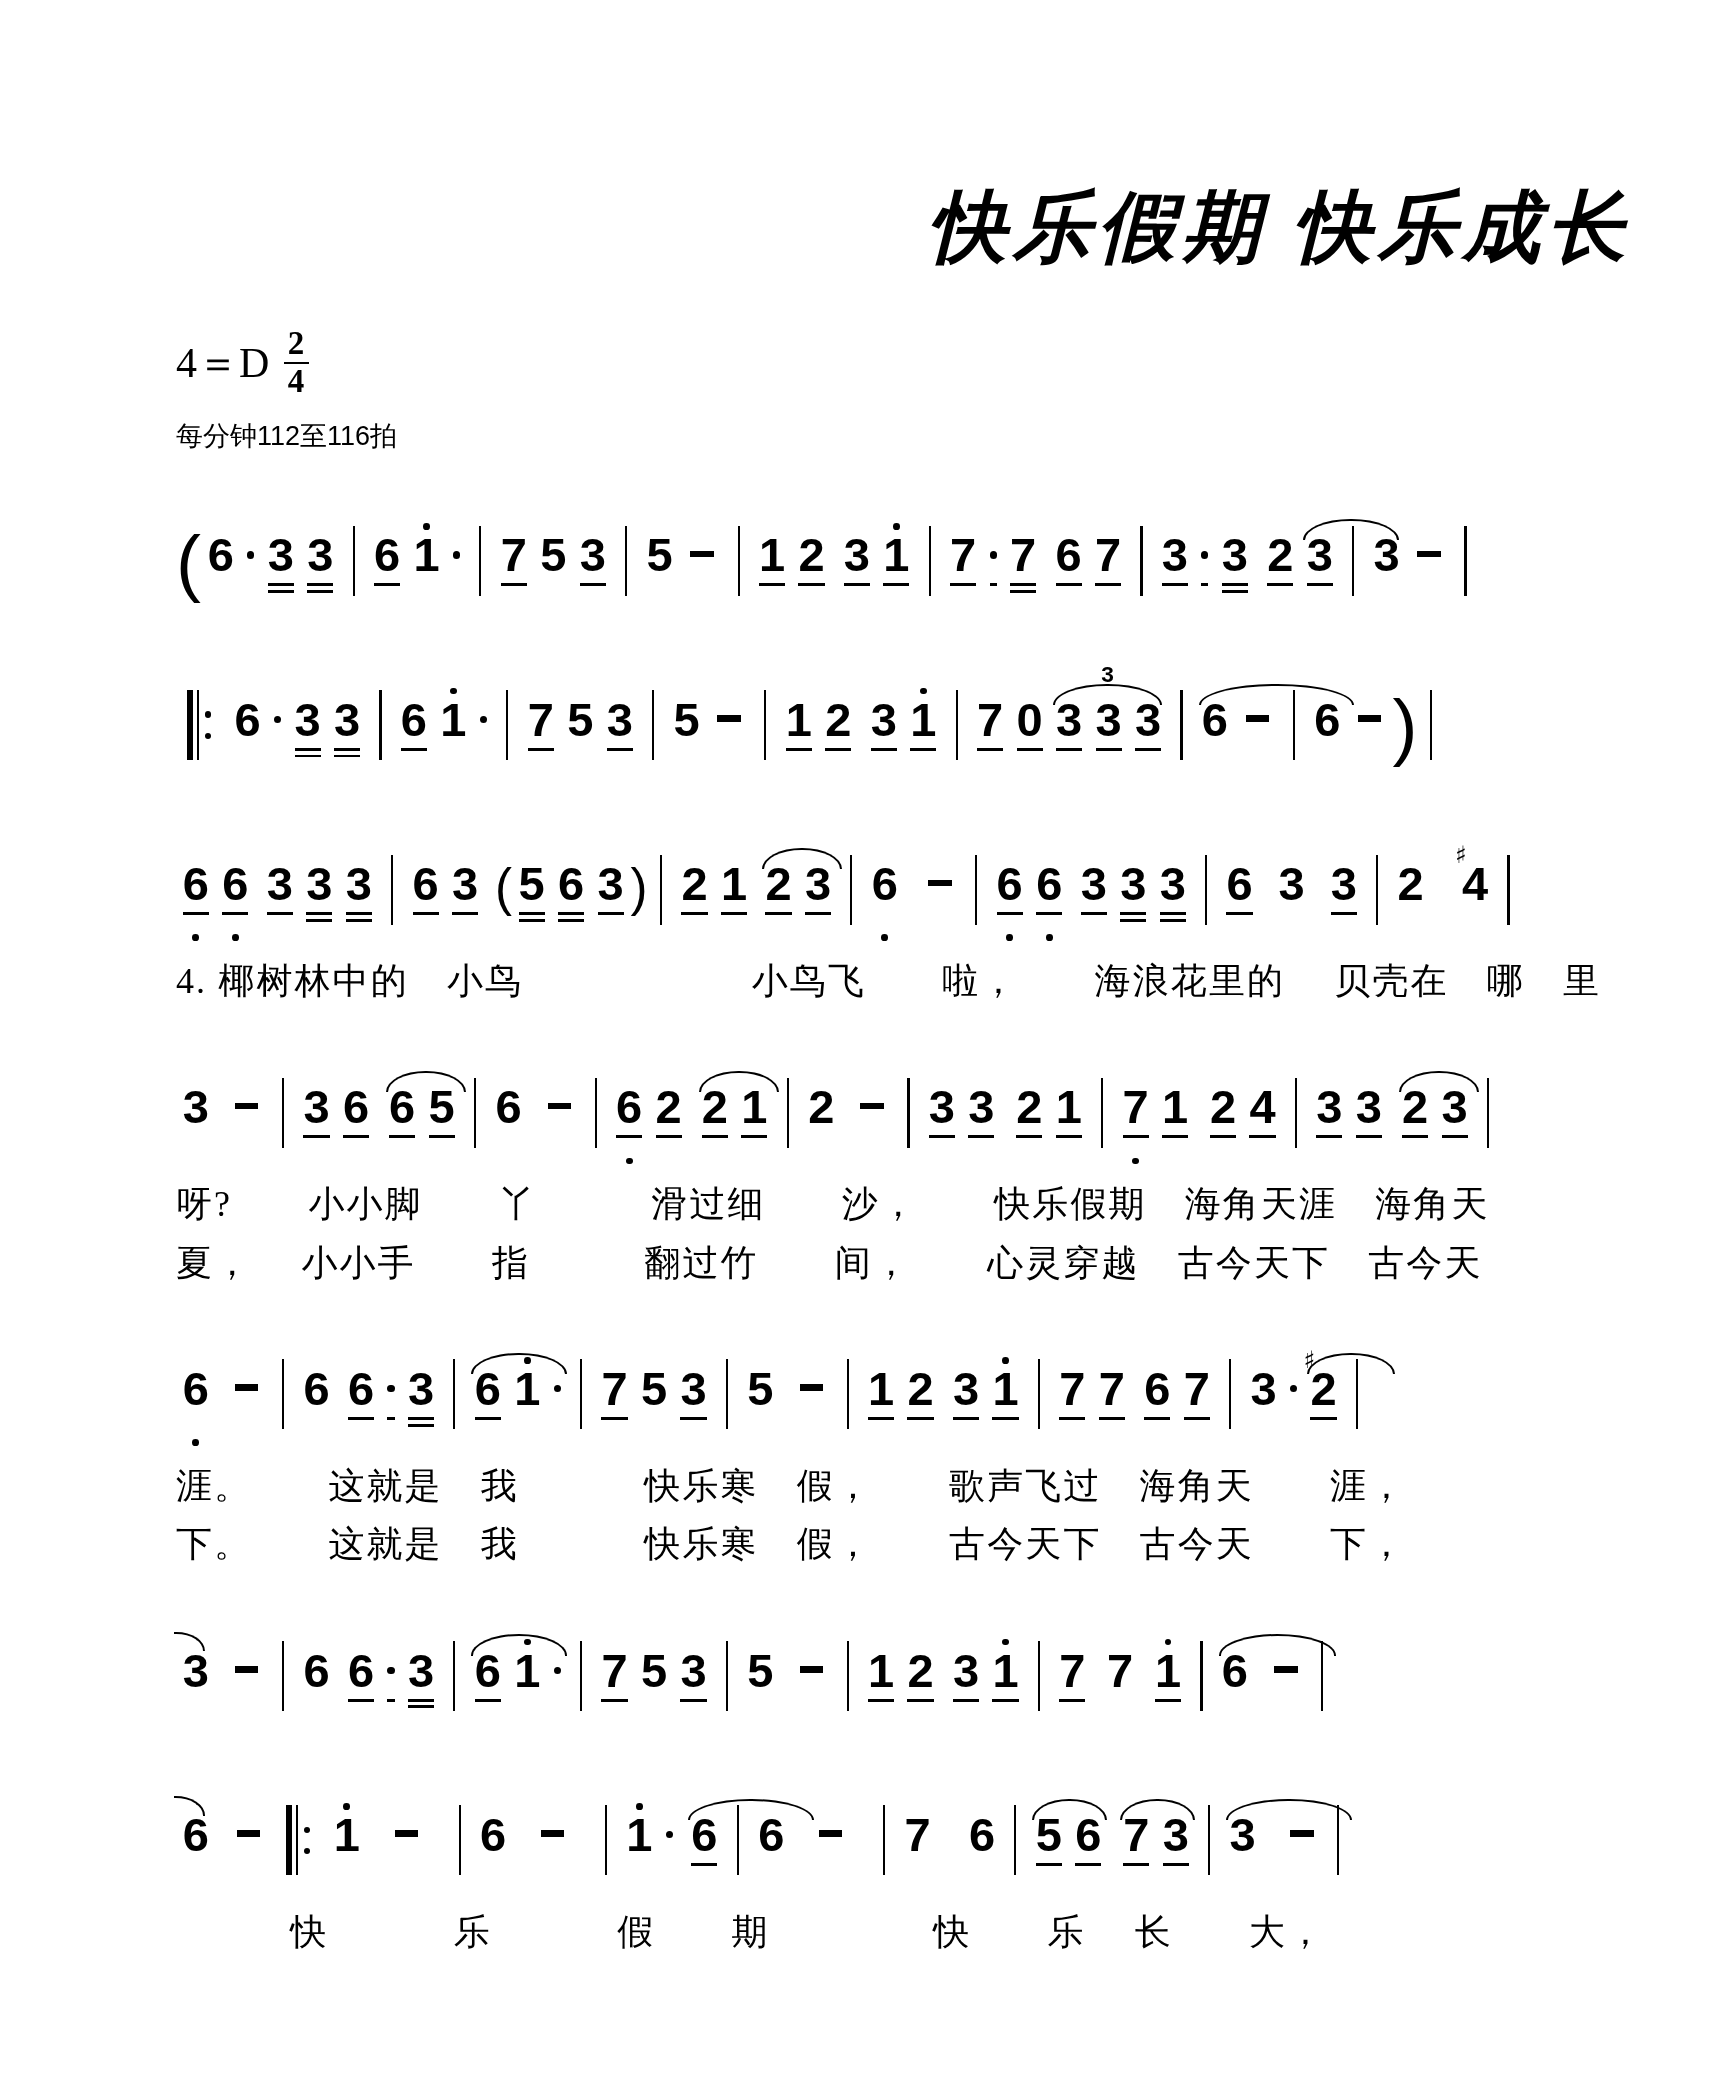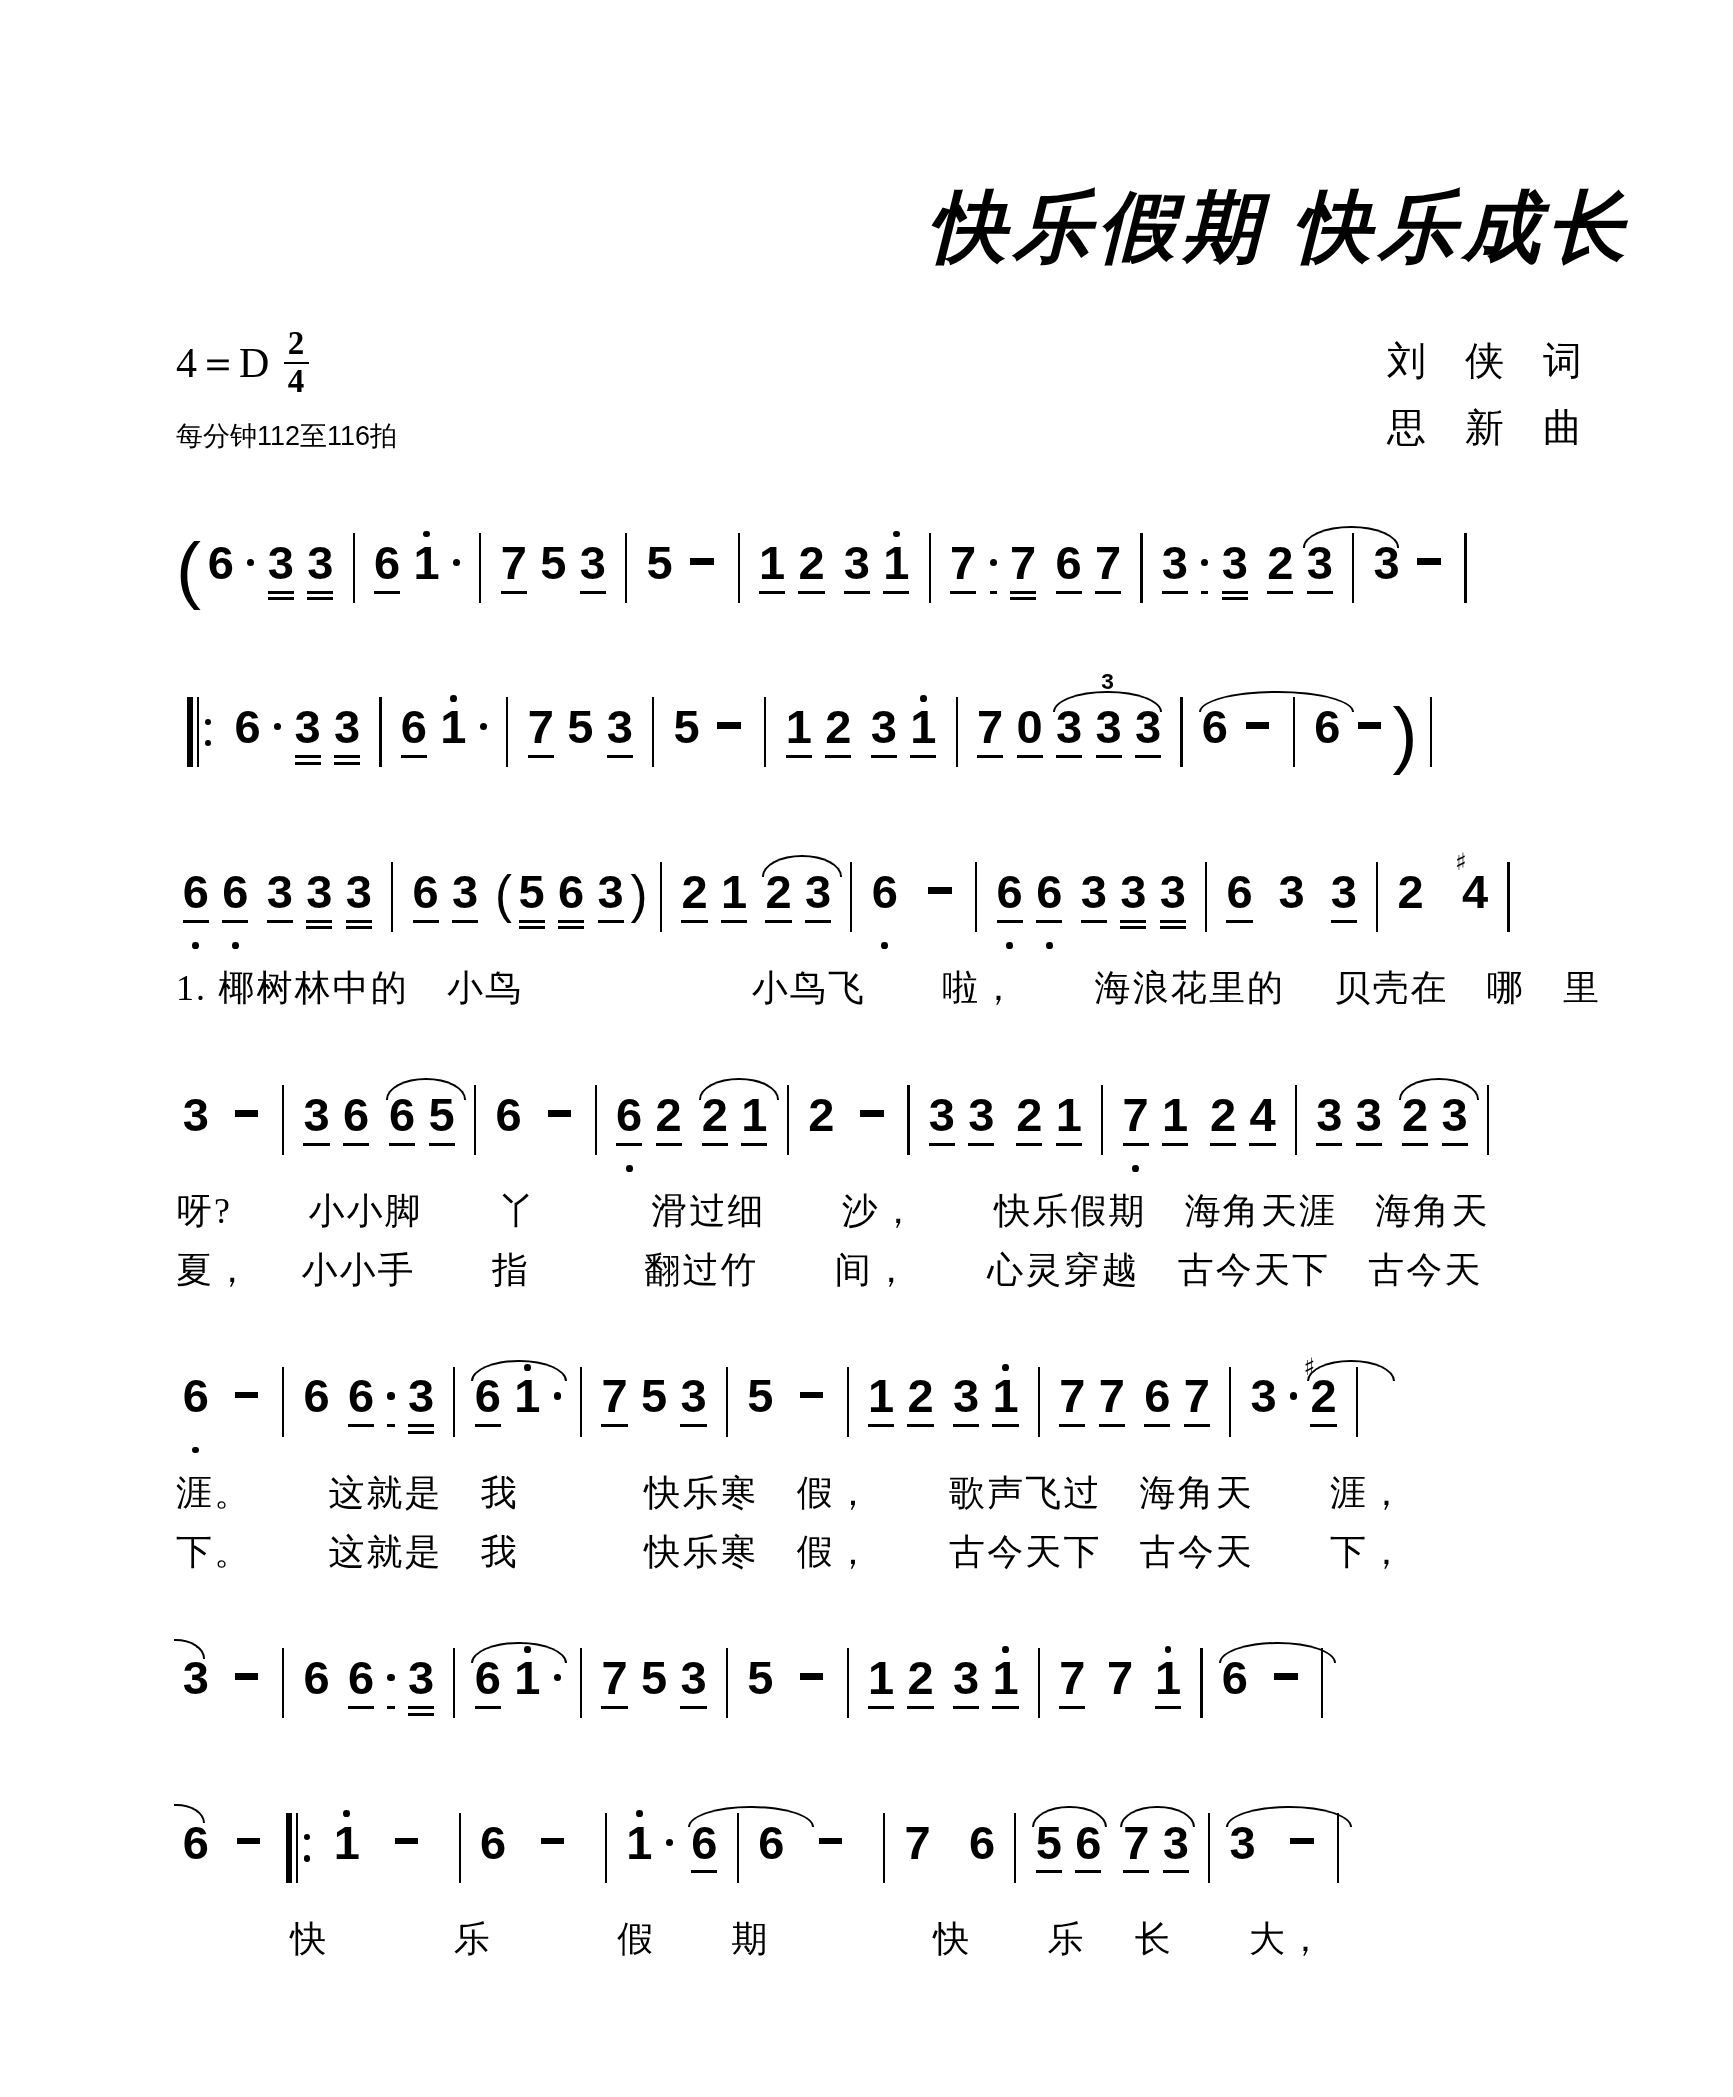--- a/index.html
+++ b/index.html
@@ -61,24 +61,20 @@
       <div>
         <div class="keysig">
           <span>4＝D</span>
           <span class="frac">
             <span class="fn">2</span>
             <span class="fd">4</span>
           </span>
         </div>
         <div class="tempo">每分钟112至116拍</div>
       </div>
-      <div class="credits">
-        <div class="credit">刘　侠　词</div>
-        <div class="credit">思　新　曲</div>
-      </div>
     </div>
 
     <div class="score">
         <div class="sline">
           <div class="ml">
             <span class="pn">(</span>
             <div class="tk">
               <div class="top"></div>
               <div class="dg">6</div>
               <div class="uls"></div>
@@ -734,21 +730,21 @@
             <span class="gap" style="width: 25px;"></span>
             <div class="tk">
               <span class="shp">♯</span>
               <div class="top"></div>
               <div class="dg">4</div>
               <div class="uls"></div>
               <div class="bot"></div>
             </div>
             <div class="bl"></div>
           </div>
-          <div class="lyr">1. 椰树林中的　小鸟　　　　　　小鸟飞　　啦，　　海浪花里的　 贝壳在　哪　里</div>
+          <div class="lyr">4. 椰树林中的　小鸟　　　　　　小鸟飞　　啦，　　海浪花里的　 贝壳在　哪　里</div>
         </div>
         <div class="sline">
           <div class="ml">
             <div class="tk">
               <div class="top"></div>
               <div class="dg">3</div>
               <div class="uls"></div>
               <div class="bot"></div>
             </div>
             <span class="gap" style="width: 8.4px;"></span>

